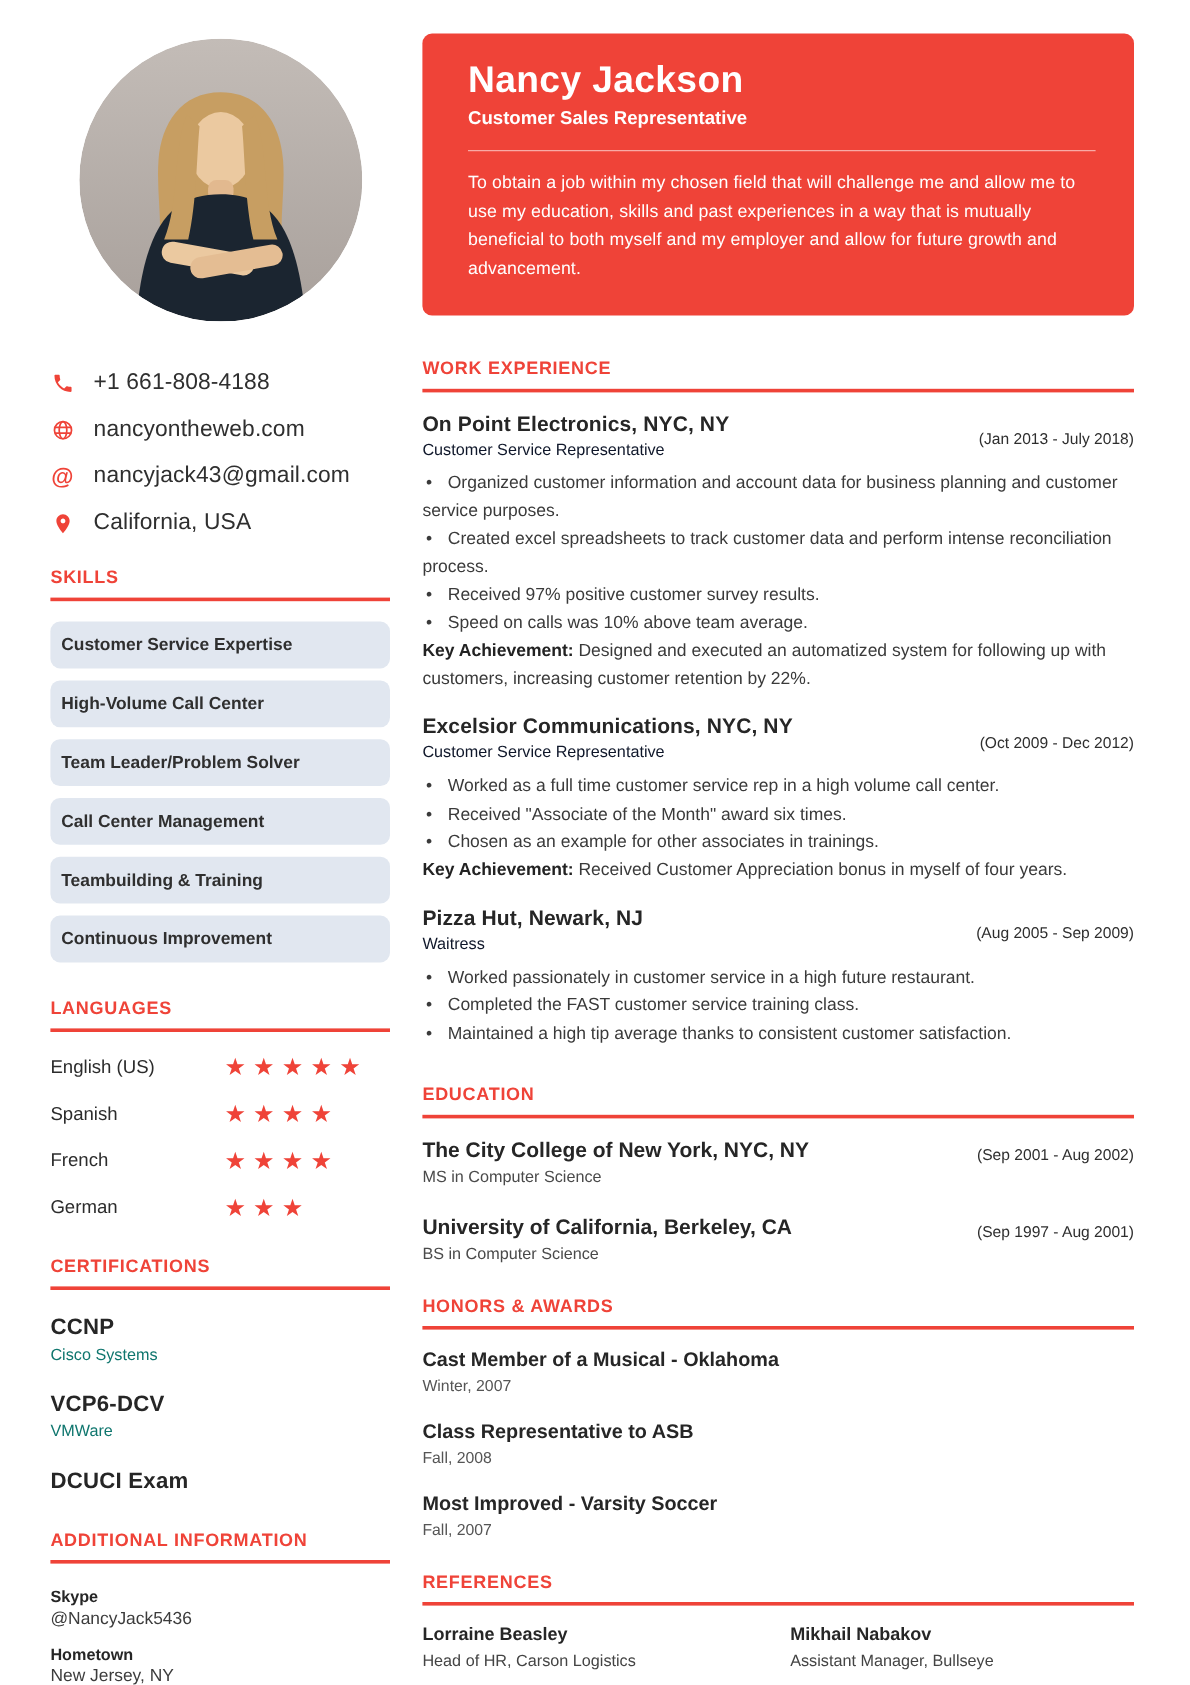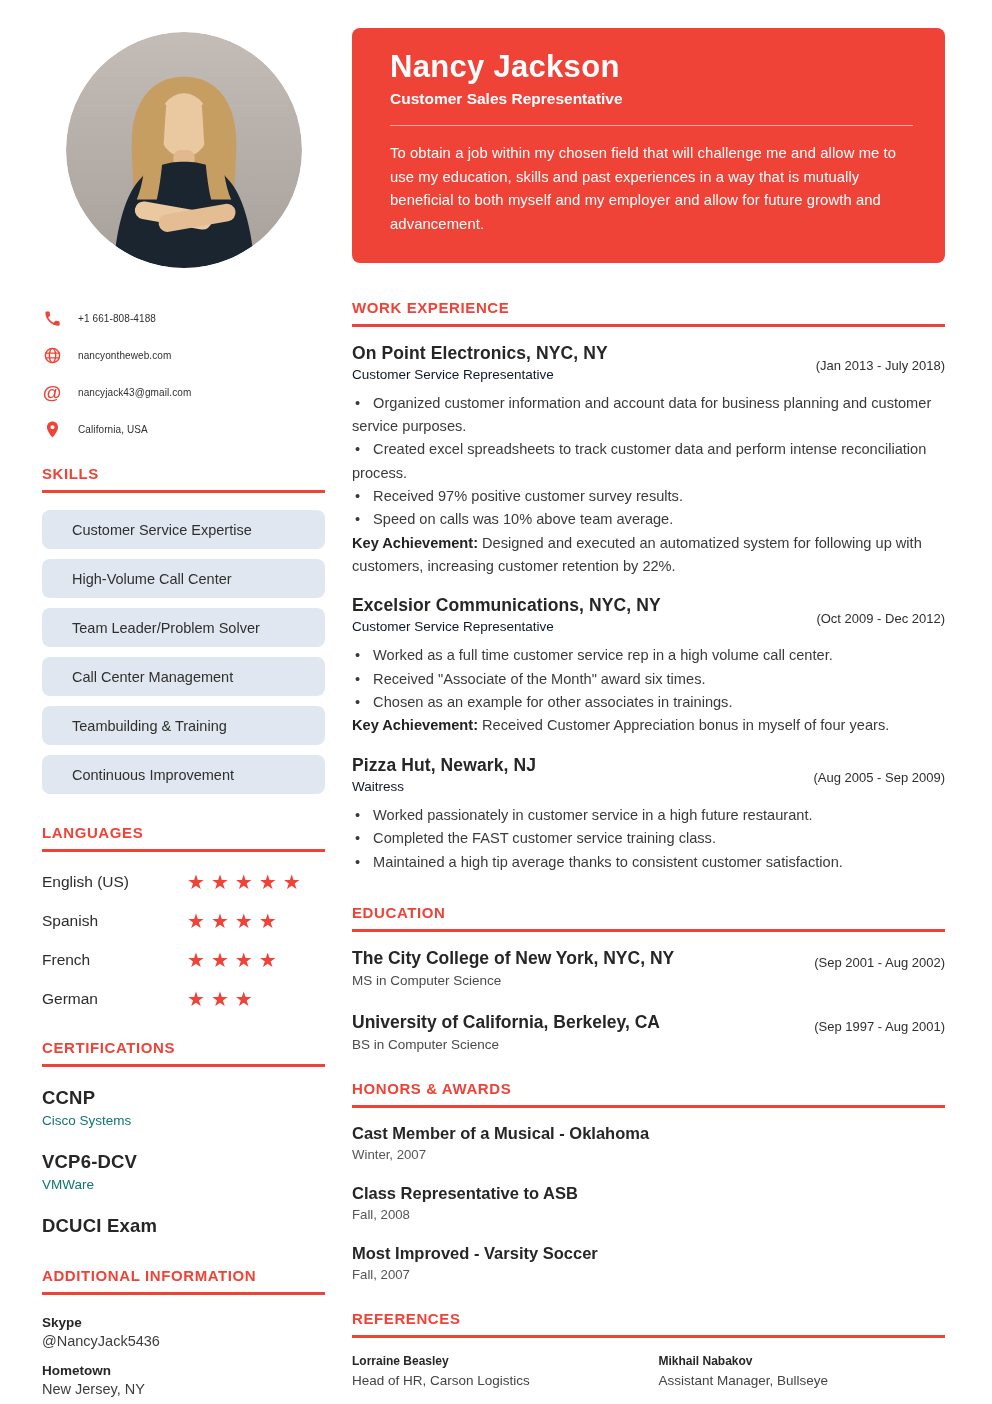--- a/index.html
+++ b/index.html
@@ -10,29 +10,29 @@
   
   .sidebar { position:absolute; left:42px; top:30px; width:283px; }
   .photo-wrap { width:236px; height:236px; margin:2px auto 40px auto; border-radius:50%; overflow:hidden; }
   .photo-wrap svg { display:block; width:100%; height:100%; }
 
   .contact { margin-bottom:26px; }
   .contact-row { display:flex; align-items:center; margin-bottom:17px; min-height:20px; }
   .contact-ic { width:20px; height:20px; margin-right:16px; flex:0 0 20px; display:flex; align-items:center; justify-content:center; }
   .contact-ic svg { width:19px; height:19px; }
   .contact-ic .at { color:#EF4338; font-size:19px; font-weight:700; line-height:1; }
-  .contact-val { font-size:10px; color:#2f2f2f; letter-spacing:.1px; }
+  .contact-val { font-size:19px; color:#2f2f2f; letter-spacing:.1px; }
 
   .sec-head { color:#EF4338; font-size:15px; font-weight:800; letter-spacing:.6px;
     text-transform:uppercase; padding-bottom:8px; border-bottom:3px solid #EF4338; }
 
   .skills { margin-bottom:30px; }
   .skills .sec-head { margin-bottom:17px; }
   .pill { background:#E1E7F0; border-radius:8px; height:39px; display:flex; align-items:center;
-    padding-left:30px; font-size:14.5px; color:#2f2f2f; margin-bottom:10px; }
+    padding-left:9px; font-size:14.5px; color:#2f2f2f; margin-bottom:10px;font-weight:bold; }
 
   .langs { margin-bottom:30px; }
   .langs .sec-head { margin-bottom:20px; }
   .lang-row { display:flex; align-items:center; margin-bottom:19px; }
   .lang-name { width:145px; font-size:15.5px; color:#2c2c2c; }
   .lang-stars { color:#EF4338; font-size:20px; letter-spacing:6px; line-height:1; }
 
   .certs { margin-bottom:30px; }
   .certs .sec-head { margin-bottom:20px; }
   .cert-item { margin-bottom:23px; }
@@ -75,21 +75,21 @@
 
   .hon-sec { margin-top:28px; }
   .hon-item { margin-bottom:22px; }
   .hon-title { font-size:16.5px; font-weight:800; color:#262626; }
   .hon-date { font-size:13.2px; color:#555; margin-top:4px; }
 
   .ref-sec { margin-top:28px; }
   .ref-cols { display:flex; }
   .ref-item { width:50%; }
   .ref-item:last-child { padding-left:10px; }
-  .ref-name { font-size:12px; font-weight:700; color:#262626; }
+  .ref-name { font-size:15px; font-weight:700; color:#262626; }
   .ref-role { font-size:13.5px; color:#444; margin-top:5px; }
 </style>
 </head>
 <body>
 
 <div class="page">
 
   <div class="sidebar">
 
     <div class="photo-wrap">

